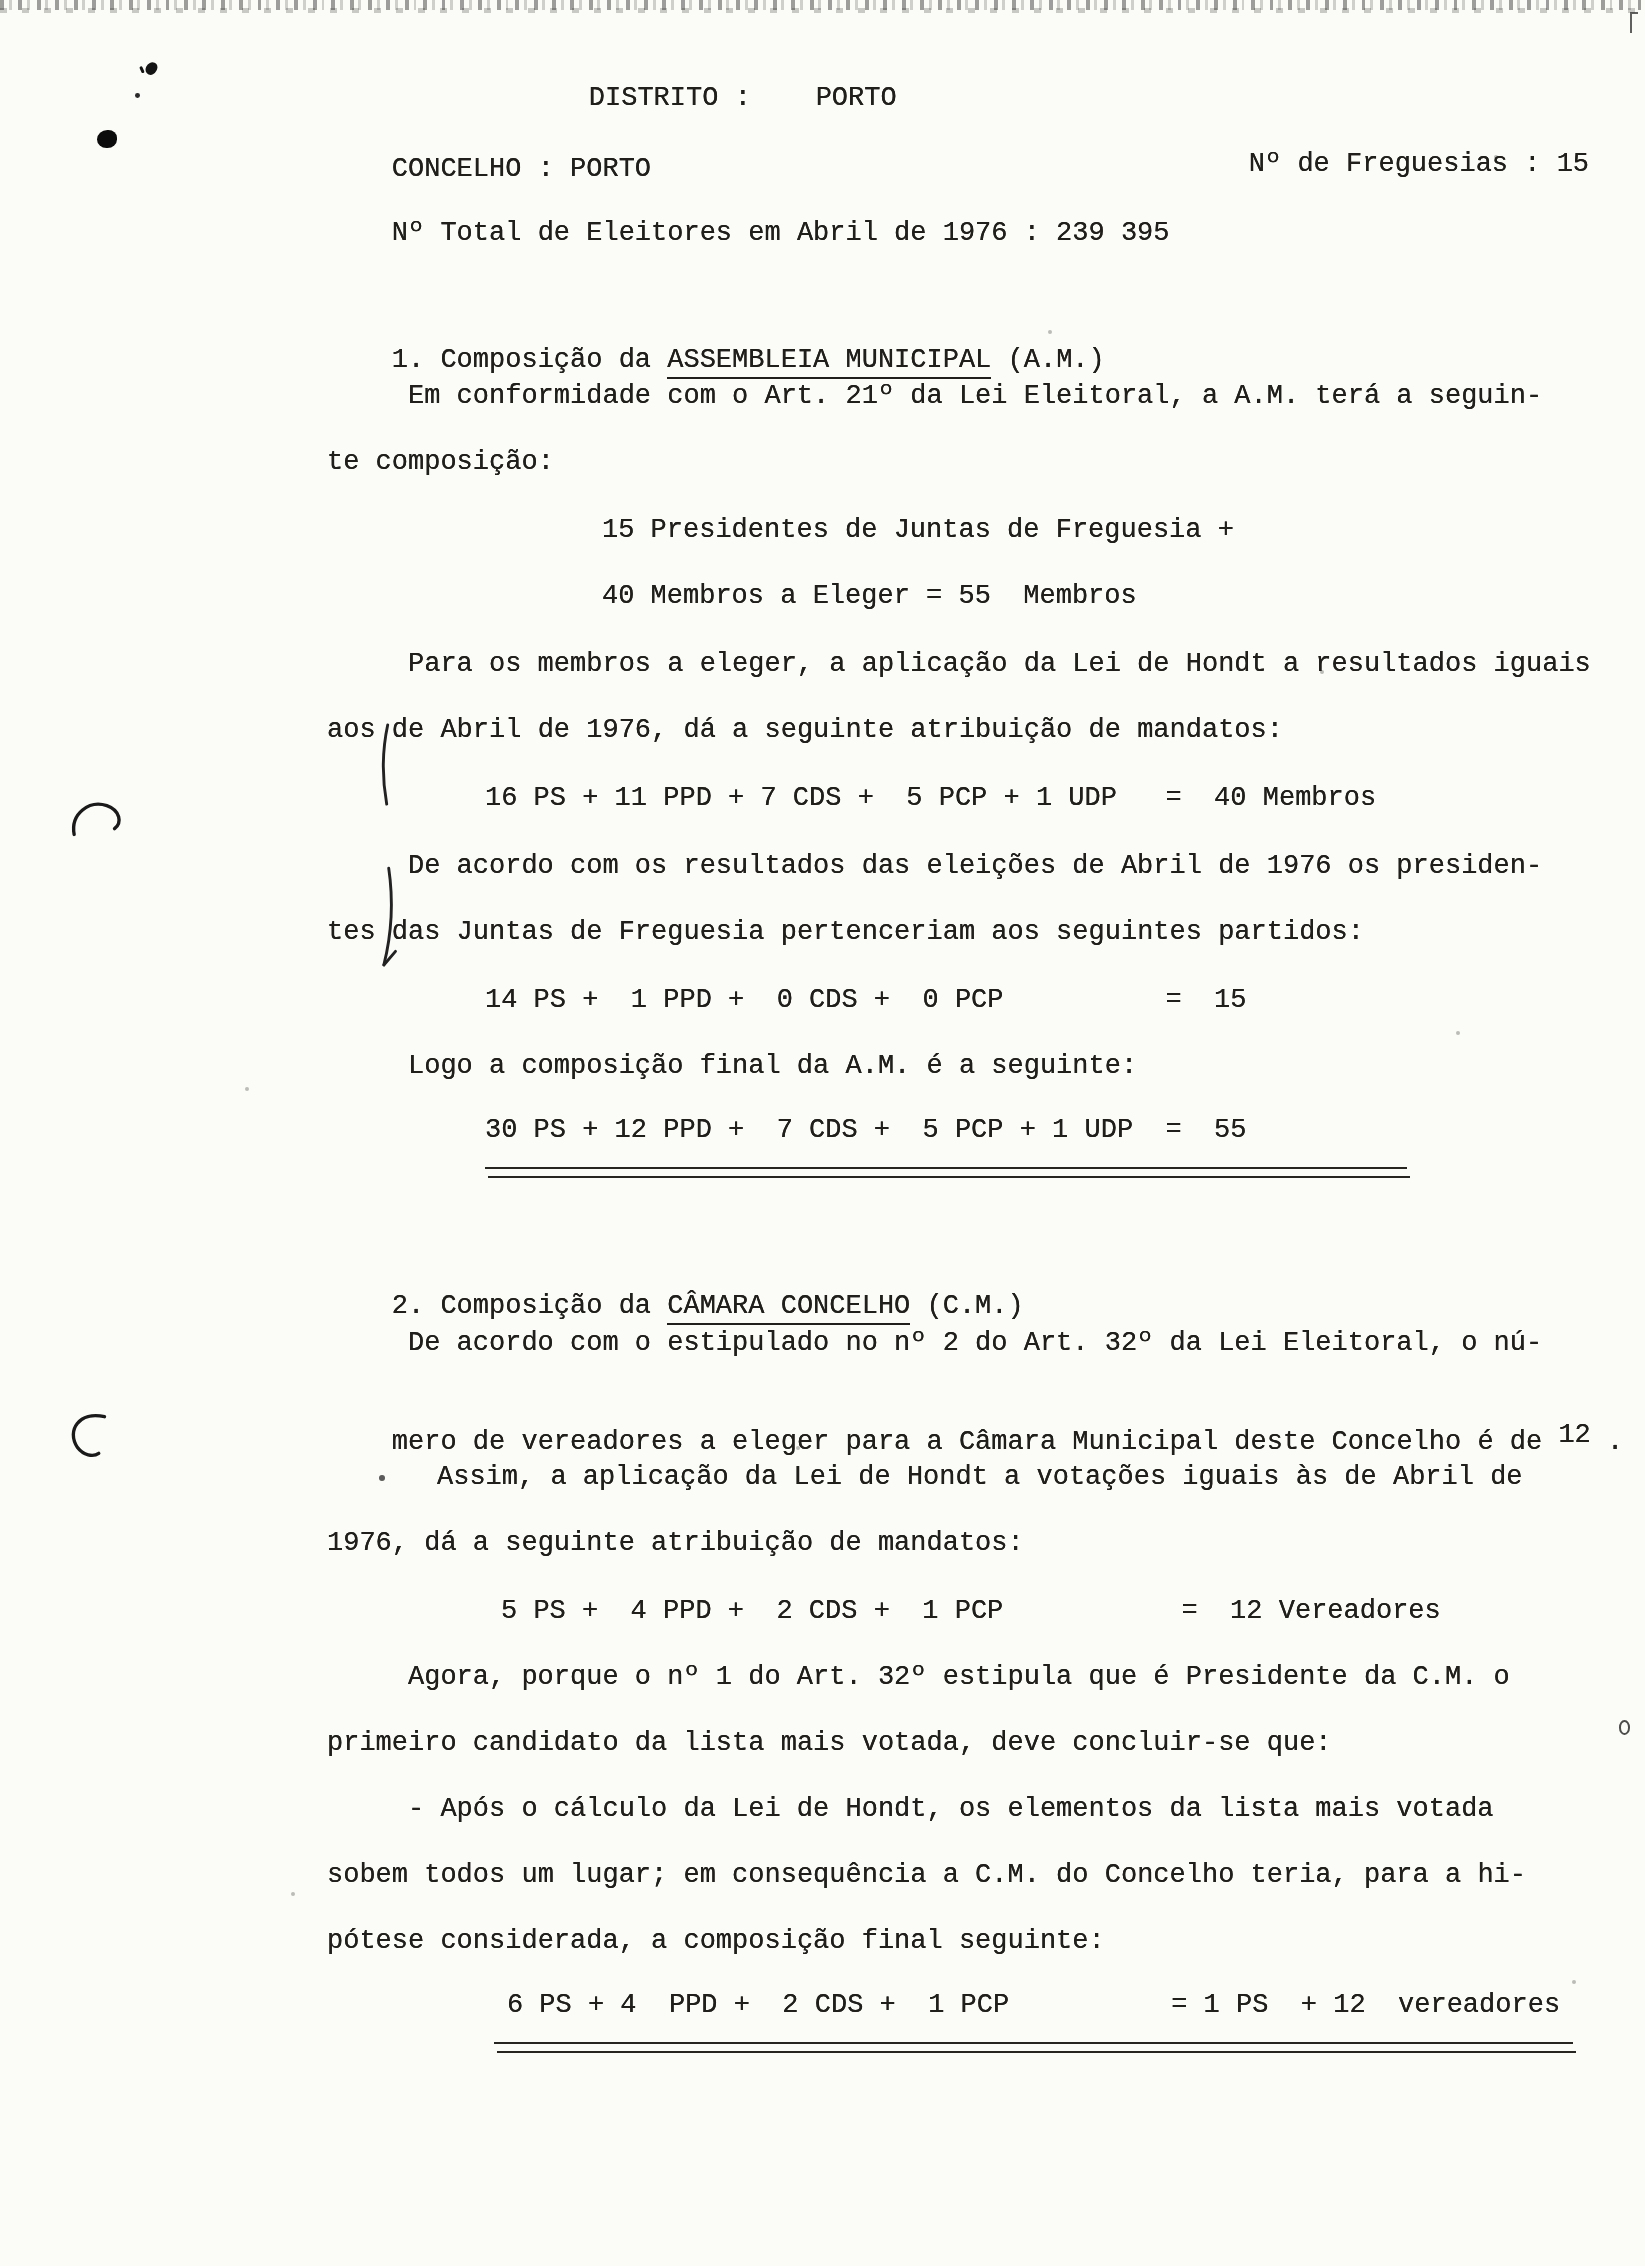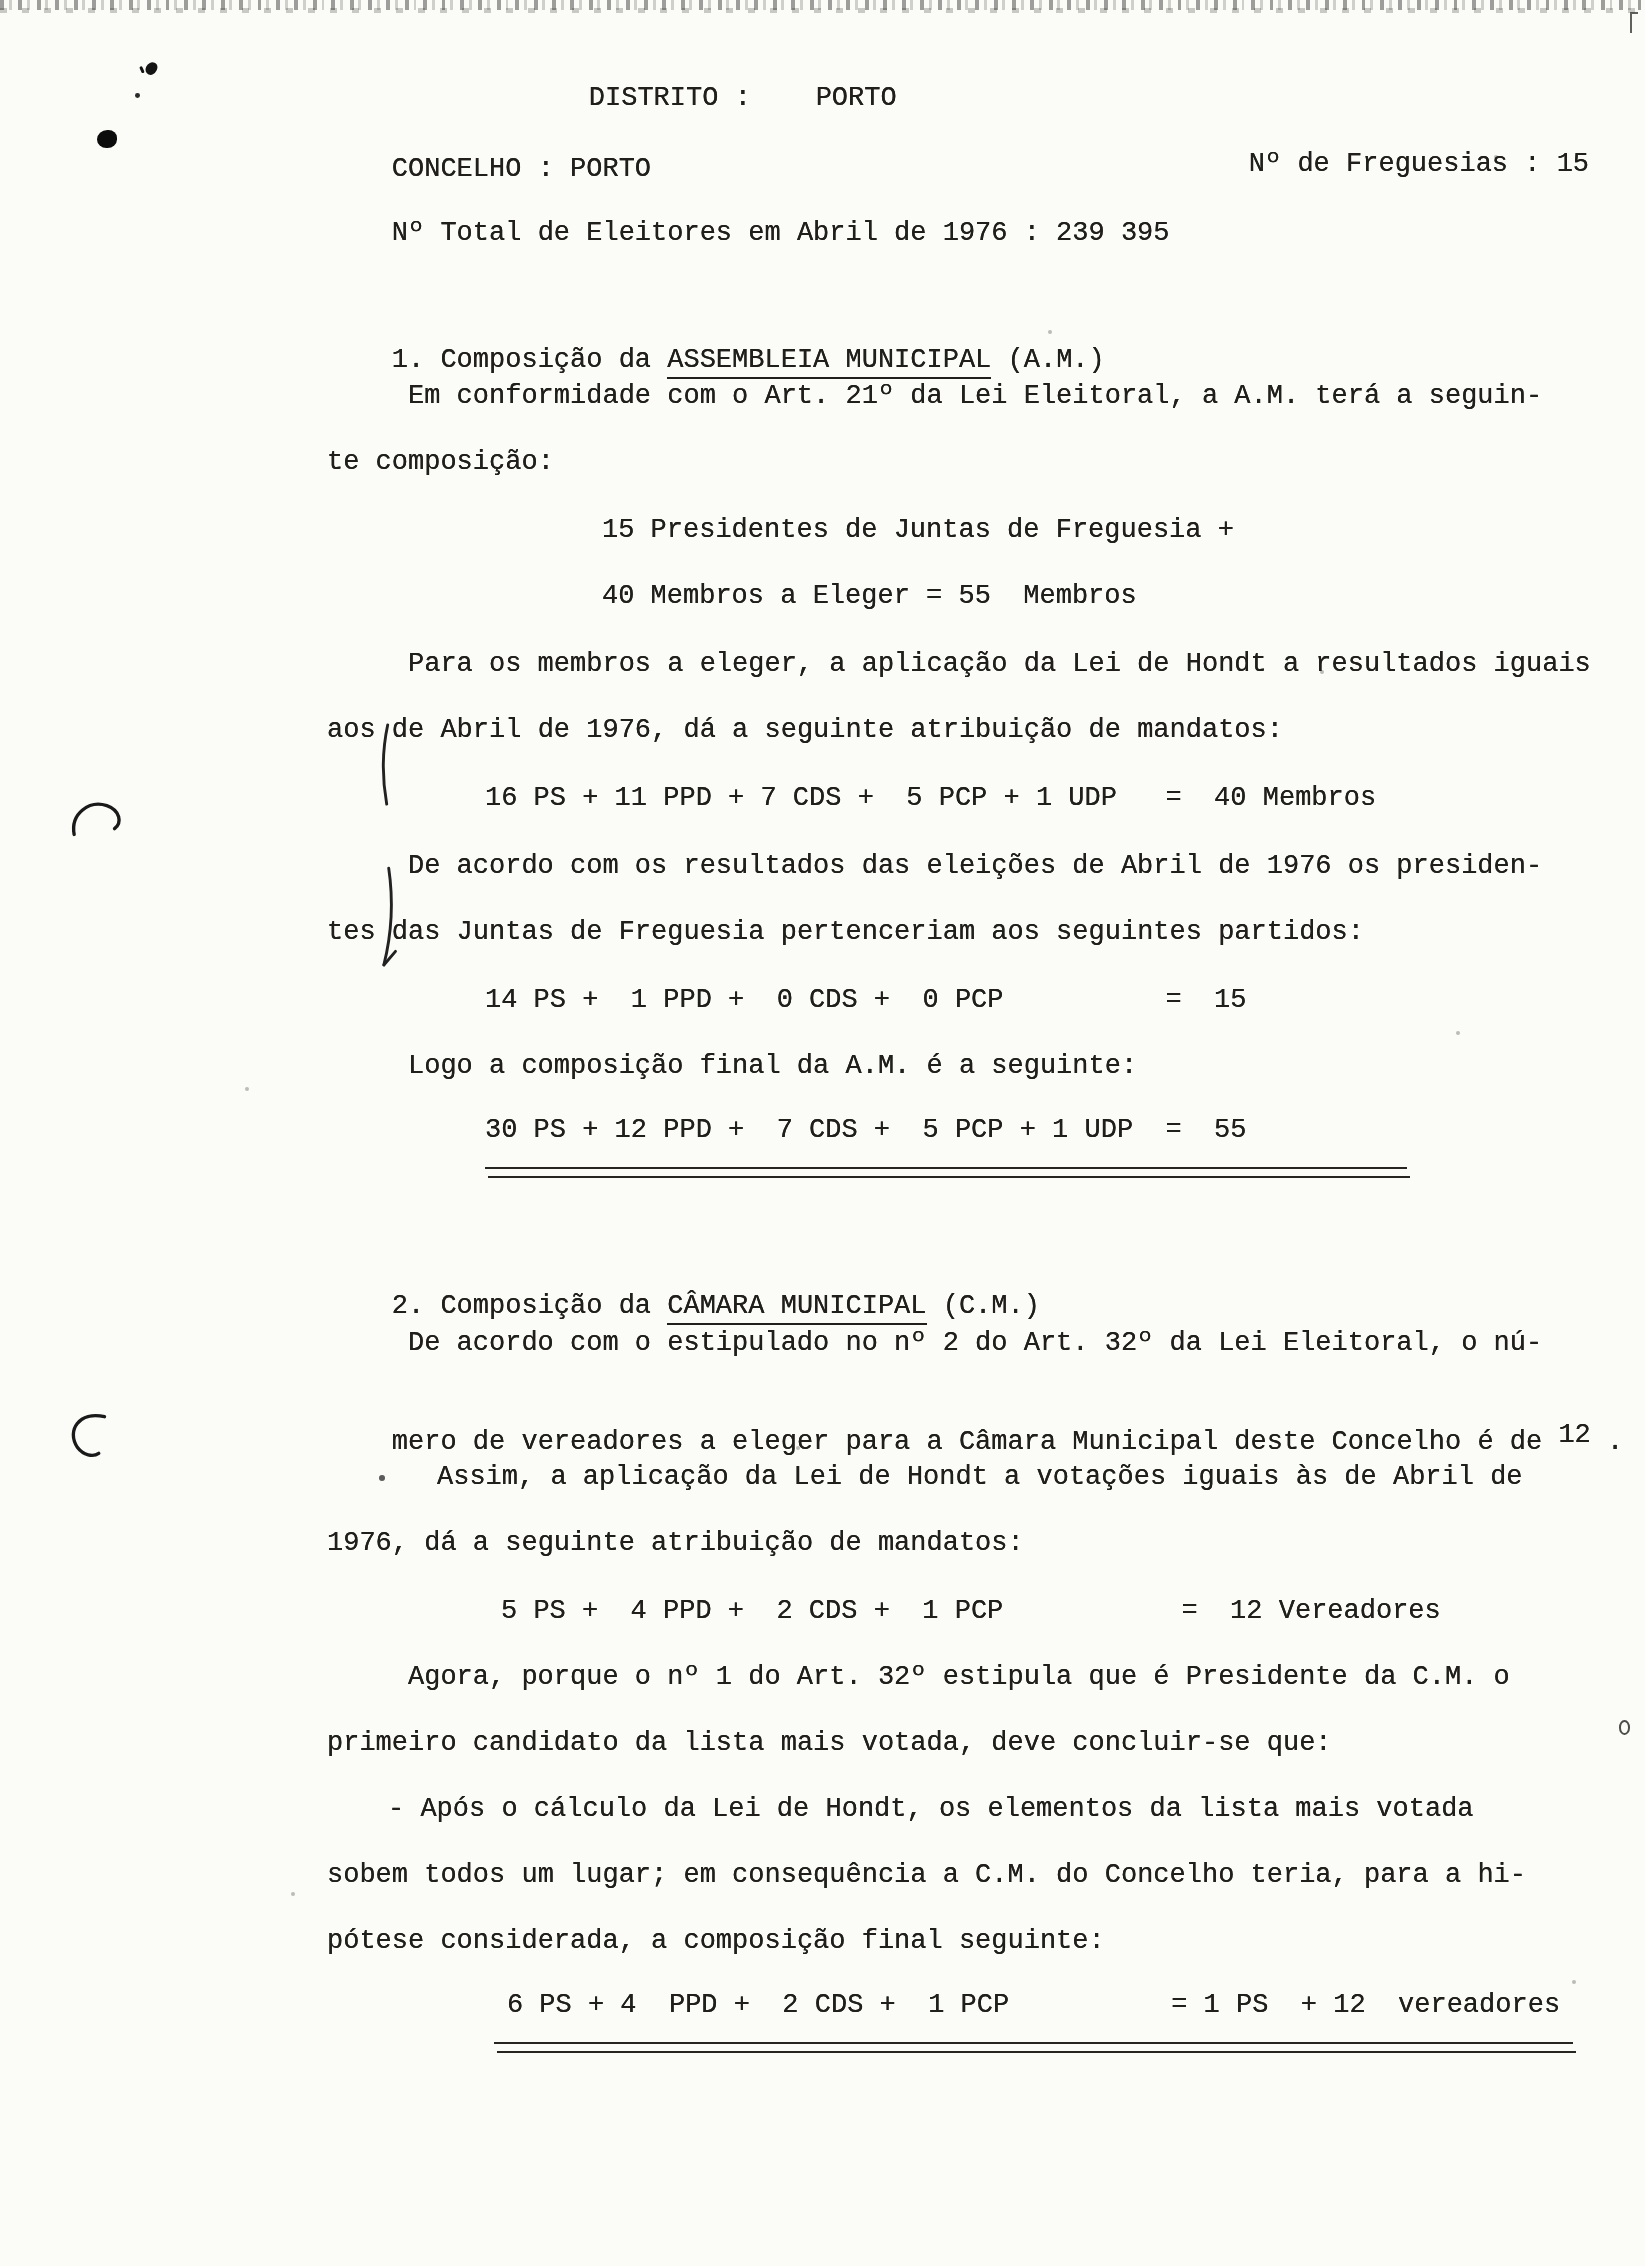--- a/index.html
+++ b/index.html
@@ -131,36 +131,36 @@
   <div class="line" style="top:850px;left:408px;">De acordo com os resultados das eleições de Abril de 1976 os presiden-</div>
   <div class="line" style="top:916px;left:327px;">tes das Juntas de Freguesia pertenceriam aos seguintes partidos:</div>
 
   <div class="line" style="top:984px;left:485px;">14 PS +  1 PPD +  0 CDS +  0 PCP          =  15</div>
 
   <div class="line" style="top:1050px;left:408px;">Logo a composição final da A.M. é a seguinte:</div>
 
   <div class="line dbl" style="top:1114px;left:485px;width:922px;">30 PS + 12 PPD +  7 CDS +  5 PCP + 1 UDP  =  55</div>
 
   <div class="line" style="top:1257px;left:327px;">
-    <span>2. Composição da </span><span class="u">CÂMARA MUNICIPAL</span><span> (C.M.)</span>
+    <span>2. Composição da </span><span class="u">CÂMARA CONCELHO</span><span> (C.M.)</span>
   </div>
 
   <div class="line" style="top:1327px;left:408px;">De acordo com o estipulado no nº 2 do Art. 32º da Lei Eleitoral, o nú-</div>
   <div class="line" style="top:1393px;left:327px;">
     <span>mero de vereadores a eleger para a Câmara Municipal deste Concelho é de </span><span class="raised">12</span><span> .</span>
   </div>
 
   <div class="line" style="top:1461px;left:437px;">Assim, a aplicação da Lei de Hondt a votações iguais às de Abril de</div>
   <div class="line" style="top:1527px;left:327px;">1976, dá a seguinte atribuição de mandatos:</div>
 
   <div class="line" style="top:1595px;left:501px;">5 PS +  4 PPD +  2 CDS +  1 PCP           =  12 Vereadores</div>
 
   <div class="line" style="top:1661px;left:408px;">Agora, porque o nº 1 do Art. 32º estipula que é Presidente da C.M. o</div>
   <div class="line" style="top:1727px;left:327px;">primeiro candidato da lista mais votada, deve concluir-se que:</div>
 
-  <div class="line" style="top:1793px;left:388px;">- Após o cálculo da Lei de Hondt, os elementos da lista mais votada</div>
+  <div class="line" style="top:1793px;left:408px;">- Após o cálculo da Lei de Hondt, os elementos da lista mais votada</div>
   <div class="line" style="top:1859px;left:327px;">sobem todos um lugar; em consequência a C.M. do Concelho teria, para a hi-</div>
   <div class="line" style="top:1925px;left:327px;">pótese considerada, a composição final seguinte:</div>
 
   <div class="line dbl" style="top:1989px;left:494px;width:1079px;text-align:center;">6 PS + 4  PPD +  2 CDS +  1 PCP          = 1 PS  + 12  vereadores</div>
 
 </div>
 
 
 </body></html>

